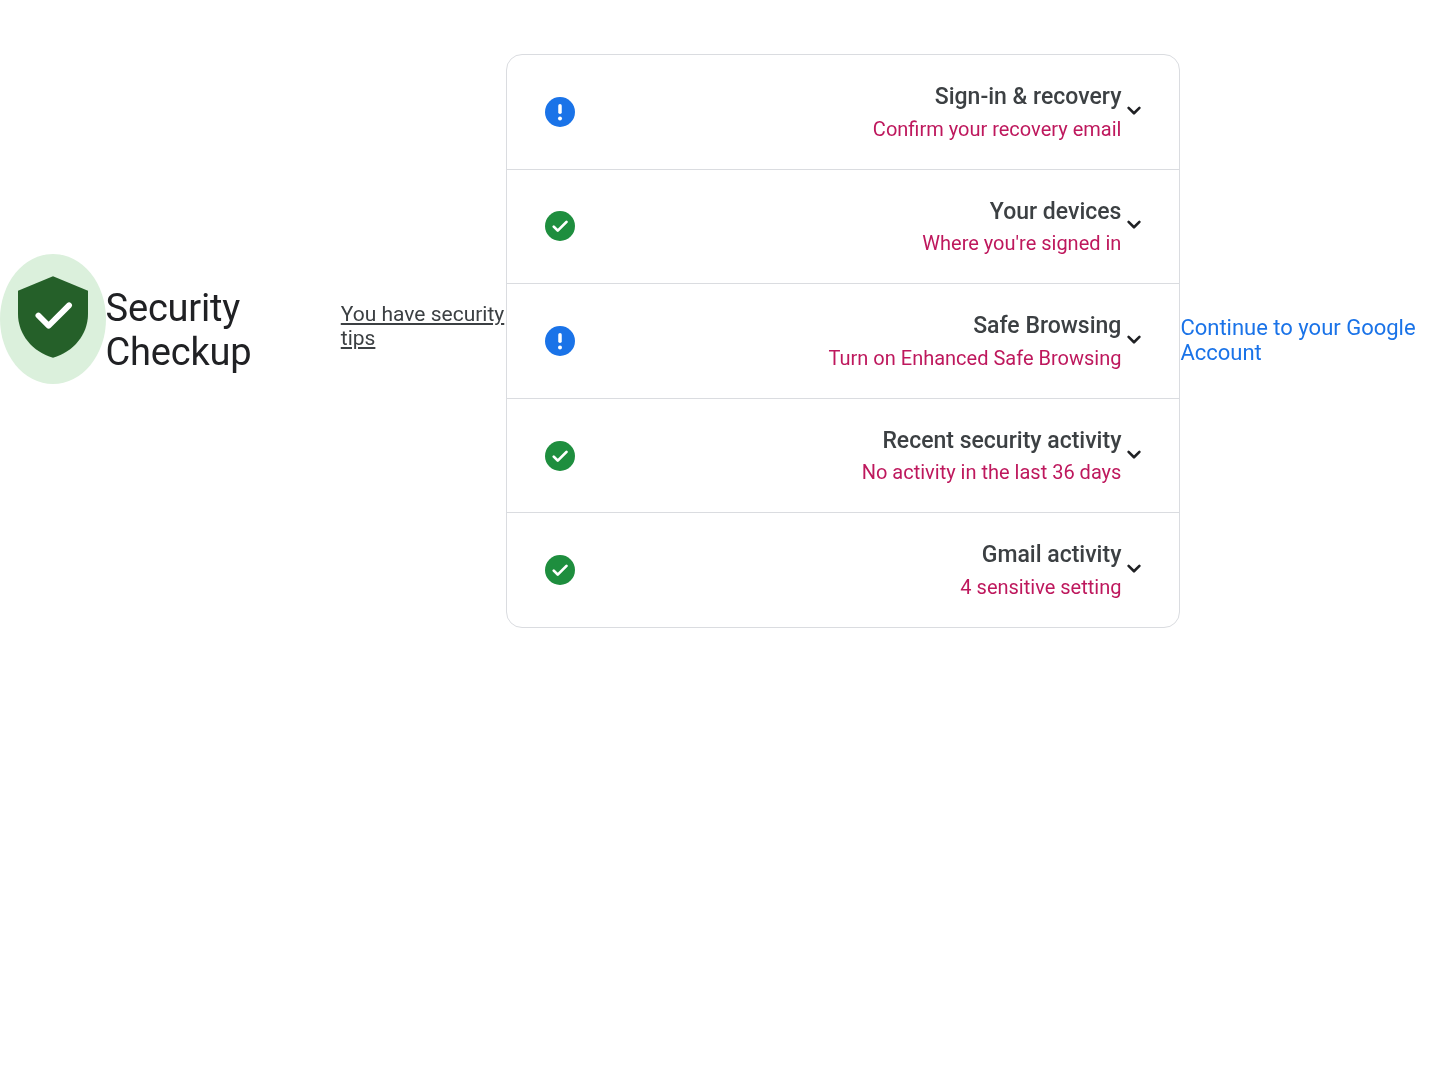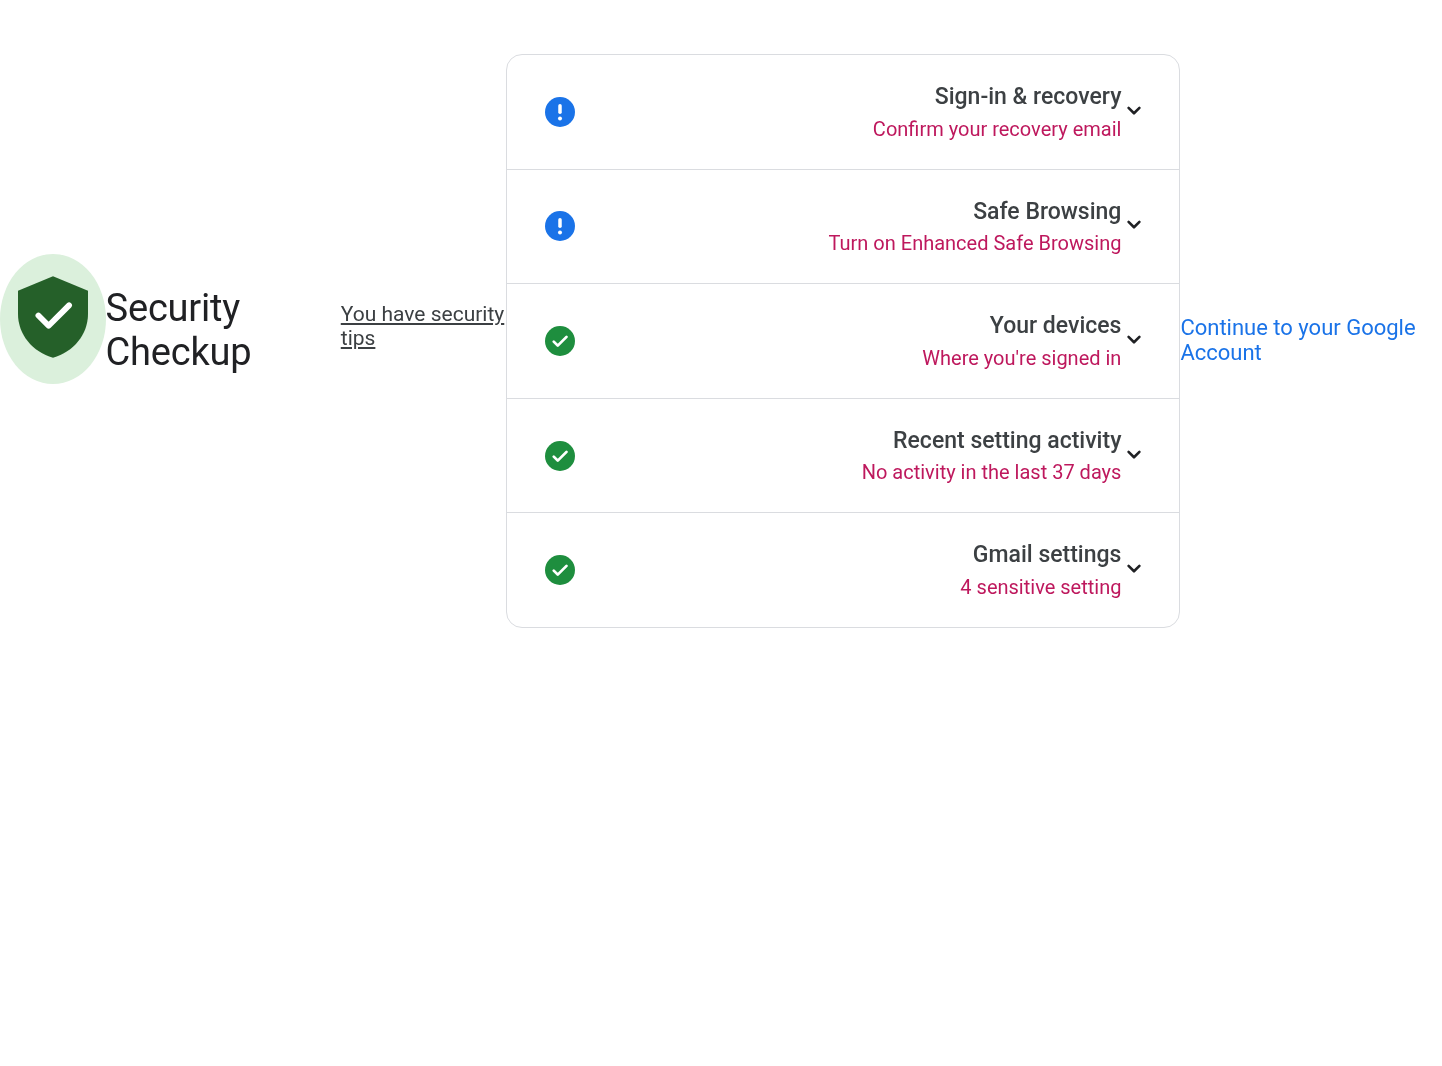--- a/index.html
+++ b/index.html
@@ -132,20 +132,38 @@
       <span class="row-chevron">
         <svg width="26" height="26" viewBox="0 0 24 24">
             <path d="M7 10l5 5 5-5" stroke="#202124" stroke-width="2.4" fill="none" stroke-linecap="round" stroke-linejoin="round"></path>
           </svg>
       </span>
     </div>
 
     <div class="row">
       <span class="row-icon">
         <svg width="30" height="30" viewBox="0 0 24 24">
+          <circle cx="12" cy="12" r="12" fill="#1e8e3e"></circle>
+          <path d="M7 12.5 L10.2 15.7 L17.2 8.7" stroke="#fff" stroke-width="2.2" fill="none" stroke-linecap="round" stroke-linejoin="round"></path>
+        </svg>
+      </span>
+      <div class="row-text">
+        <div class="row-title">Your devices</div>
+        <div class="row-desc">Where you're signed in</div>
+      </div>
+      <span class="row-chevron">
+        <svg width="26" height="26" viewBox="0 0 24 24">
+            <path d="M7 10l5 5 5-5" stroke="#202124" stroke-width="2.4" fill="none" stroke-linecap="round" stroke-linejoin="round"></path>
+          </svg>
+      </span>
+    </div>
+
+    <div class="row">
+      <span class="row-icon">
+        <svg width="30" height="30" viewBox="0 0 24 24">
           <circle cx="12" cy="12" r="12" fill="#1a73e8"></circle>
           <rect x="10.6" y="5.5" width="2.8" height="8" rx="1.4" fill="#fff"></rect>
           <circle cx="12" cy="17.2" r="1.6" fill="#fff"></circle>
         </svg>
       </span>
       <div class="row-text">
         <div class="row-title">Safe Browsing</div>
         <div class="row-desc">Turn on Enhanced Safe Browsing</div>
       </div>
       <span class="row-chevron">
@@ -156,57 +174,39 @@
     </div>
 
     <div class="row">
       <span class="row-icon">
         <svg width="30" height="30" viewBox="0 0 24 24">
           <circle cx="12" cy="12" r="12" fill="#1e8e3e"></circle>
           <path d="M7 12.5 L10.2 15.7 L17.2 8.7" stroke="#fff" stroke-width="2.2" fill="none" stroke-linecap="round" stroke-linejoin="round"></path>
         </svg>
       </span>
       <div class="row-text">
-        <div class="row-title">Your devices</div>
-        <div class="row-desc">Where you're signed in</div>
+        <div class="row-title">Recent security activity</div>
+        <div class="row-desc">No activity in the last 36 days</div>
       </div>
       <span class="row-chevron">
         <svg width="26" height="26" viewBox="0 0 24 24">
             <path d="M7 10l5 5 5-5" stroke="#202124" stroke-width="2.4" fill="none" stroke-linecap="round" stroke-linejoin="round"></path>
           </svg>
       </span>
     </div>
 
     <div class="row">
       <span class="row-icon">
         <svg width="30" height="30" viewBox="0 0 24 24">
           <circle cx="12" cy="12" r="12" fill="#1e8e3e"></circle>
           <path d="M7 12.5 L10.2 15.7 L17.2 8.7" stroke="#fff" stroke-width="2.2" fill="none" stroke-linecap="round" stroke-linejoin="round"></path>
         </svg>
       </span>
       <div class="row-text">
-        <div class="row-title">Recent setting activity</div>
-        <div class="row-desc">No activity in the last 37 days</div>
-      </div>
-      <span class="row-chevron">
-        <svg width="26" height="26" viewBox="0 0 24 24">
-            <path d="M7 10l5 5 5-5" stroke="#202124" stroke-width="2.4" fill="none" stroke-linecap="round" stroke-linejoin="round"></path>
-          </svg>
-      </span>
-    </div>
-
-    <div class="row">
-      <span class="row-icon">
-        <svg width="30" height="30" viewBox="0 0 24 24">
-          <circle cx="12" cy="12" r="12" fill="#1e8e3e"></circle>
-          <path d="M7 12.5 L10.2 15.7 L17.2 8.7" stroke="#fff" stroke-width="2.2" fill="none" stroke-linecap="round" stroke-linejoin="round"></path>
-        </svg>
-      </span>
-      <div class="row-text">
-        <div class="row-title">Gmail settings</div>
+        <div class="row-title">Gmail activity</div>
         <div class="row-desc">4 sensitive setting</div>
       </div>
       <span class="row-chevron">
         <svg width="26" height="26" viewBox="0 0 24 24">
             <path d="M7 10l5 5 5-5" stroke="#202124" stroke-width="2.4" fill="none" stroke-linecap="round" stroke-linejoin="round"></path>
           </svg>
       </span>
     </div>
 
   </div>

